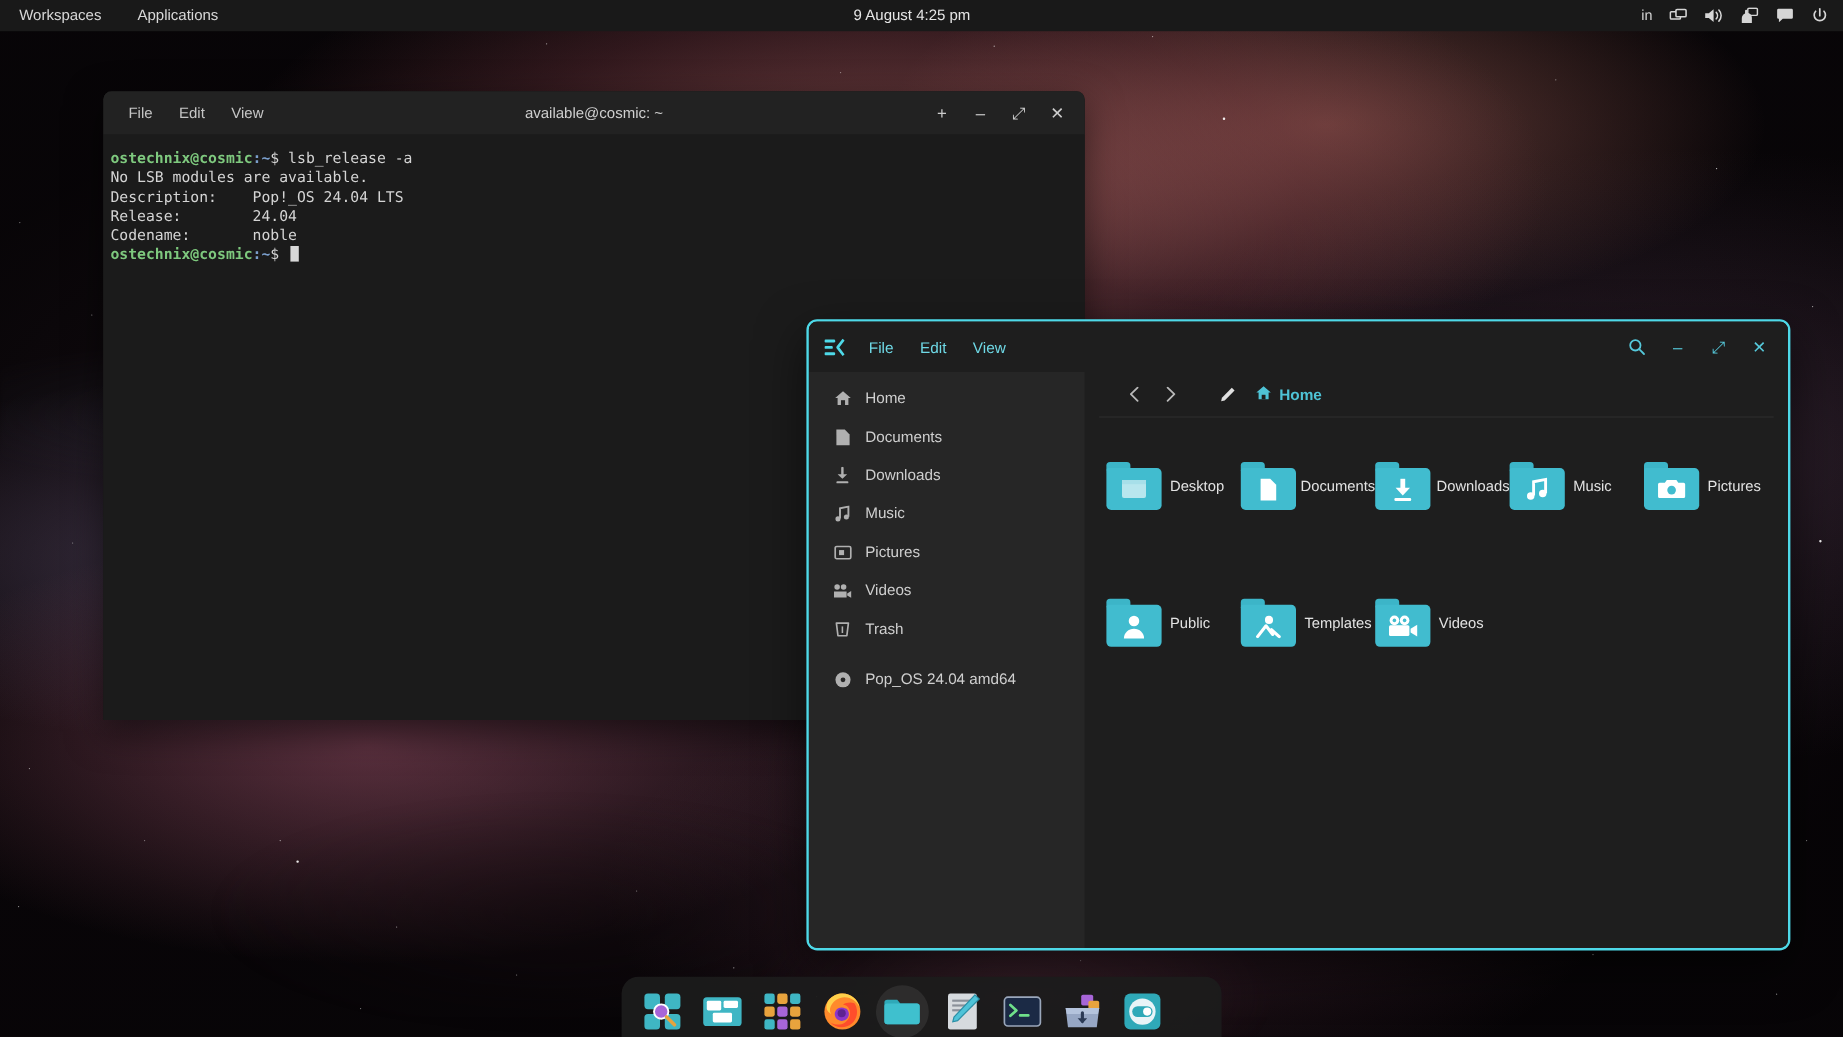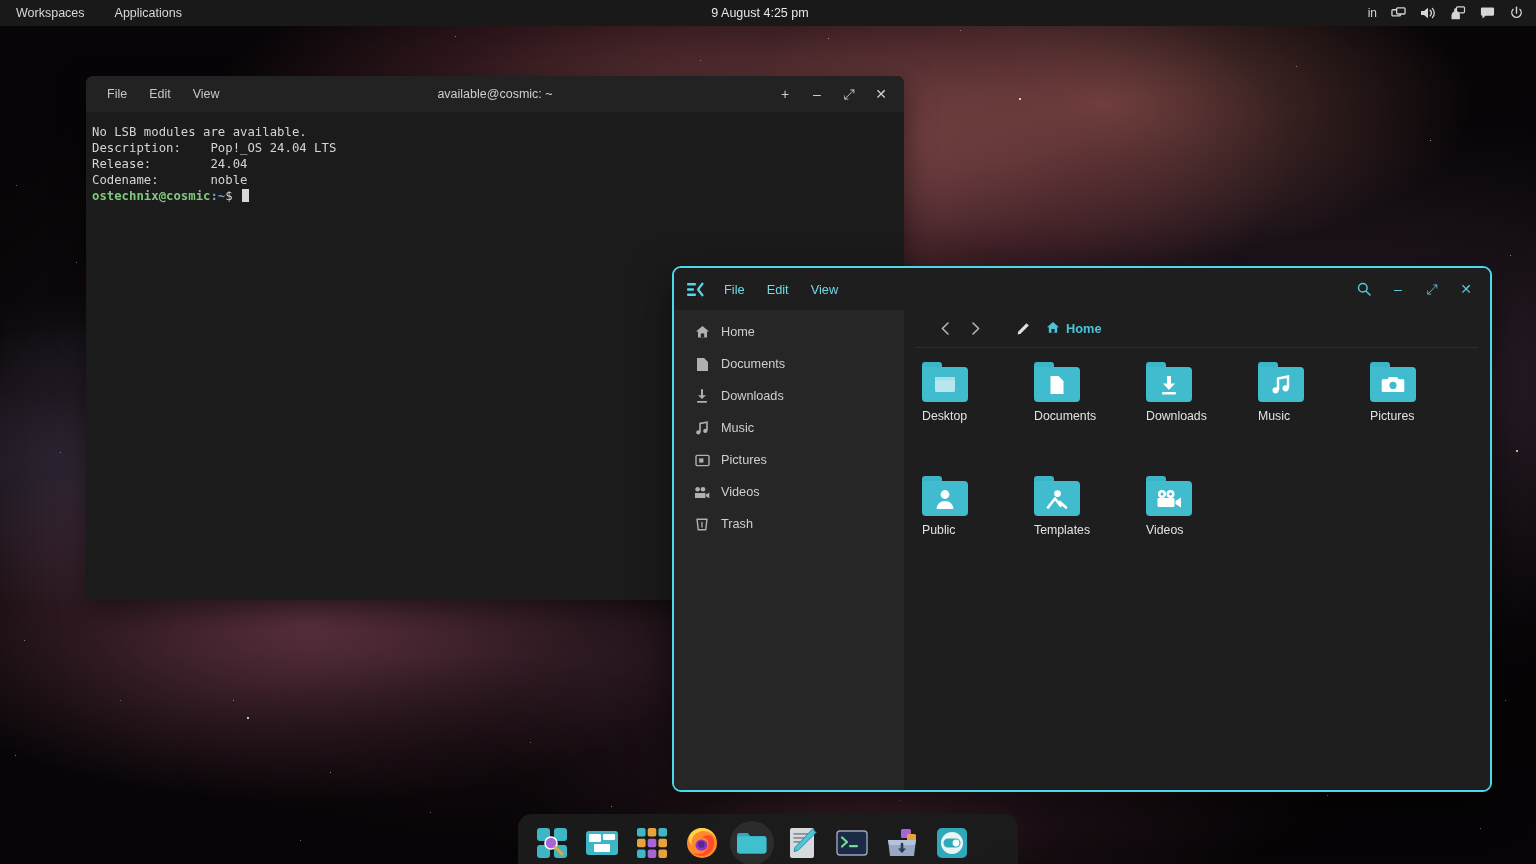--- a/index.html
+++ b/index.html
@@ -132,22 +132,22 @@
     color:#b9b9b9; border-radius:4px; cursor:default;
   }
   .crumb {
     display:flex; align-items:center; gap:6px; color:#4ec3d6; font-size:12.8px;
     font-weight:bold; margin-left:6px; cursor:default;
   }
   #fm-grid {
     display:flex; flex-wrap:wrap; padding:14px 0 0 18px; align-content:flex-start;
   }
   .fitem {
-    width:112px; height:86px; display:flex; flex-direction:column;
-    gap:7px; margin-bottom:28px; cursor:default; border-radius:6px;
+    width:112px; height:86px; display:flex; flex-direction:row;
+    align-items:center; gap:7px; margin-bottom:28px; cursor:default; border-radius:6px;
   }
   .flabel { color:#e2e2e2; font-size:12.3px; }
   .folder { width:46px; height:40px; position:relative; }
   .folder .tab {
     position:absolute; left:0; top:0; width:20px; height:7px;
     background:#3cb5c8; border-radius:3px 3px 0 0;
   }
   .folder .body {
     position:absolute; left:0; top:5px; width:46px; height:35px;
     background:#41bccf; border-radius:2px 4px 4px 4px;
@@ -264,20 +264,21 @@
     </div>
     <div id="term-title">available@cosmic: ~</div>
     <div class="twin">
       <b>+</b>
       <b>–</b>
       <b>⤢</b>
       <b>✕</b>
     </div>
   </div>
   <div id="term-body">
+    <div class="tline"><span class="tprompt-u">ostechnix@cosmic</span><span class="tprompt-p">:~</span><span class="tprompt-s">$ </span><span>lsb_release -a</span></div>
     <div class="tline">No LSB modules are available.</div>
     <div class="tline">Description:    Pop!_OS 24.04 LTS</div>
     <div class="tline">Release:        24.04</div>
     <div class="tline">Codename:       noble</div>
     <div class="tline"><span class="tprompt-u">ostechnix@cosmic</span><span class="tprompt-p">:~</span><span class="tprompt-s">$ </span><span class="tcursor"></span></div>
   </div>
 </div>
 
 <div id="files">
   <div id="fm-head">
@@ -369,20 +370,29 @@
       </div>
       <div class="sb-item">
         <span class="sbico">
           <svg width="14" height="15" viewBox="0 0 14 15">
               <path d="M2 2.2h10l-1.3 10.6H3.3z" stroke="#cfcfcf" stroke-width="1.4" fill="none" stroke-linejoin="round"></path>
               <path d="M7 5v5.5" stroke="#cfcfcf" stroke-width="1.3"></path>
             </svg>
         </span>
         <span>Trash</span>
       </div>
+      <div class="sb-item" style="margin-top:10px;">
+        <span class="sbico">
+          <svg width="15" height="15" viewBox="0 0 15 15">
+              <circle cx="7.5" cy="7.5" r="6.3" fill="#cfcfcf"></circle>
+              <circle cx="7.5" cy="7.5" r="2" fill="#262626"></circle>
+            </svg>
+        </span>
+        <span>Pop_OS 24.04 amd64</span>
+      </div>
     </div>
 
     <div id="fm-main">
       <div id="fm-toolbar">
         <div class="nav-btn">
           <svg width="11" height="13" viewBox="0 0 11 13">
               <path d="M8 1 2.4 6.5 8 12" stroke="#b9b9b9" stroke-width="1.5" fill="none" stroke-linecap="round" stroke-linejoin="round"></path>
             </svg>
         </div>
         <div class="nav-btn">

